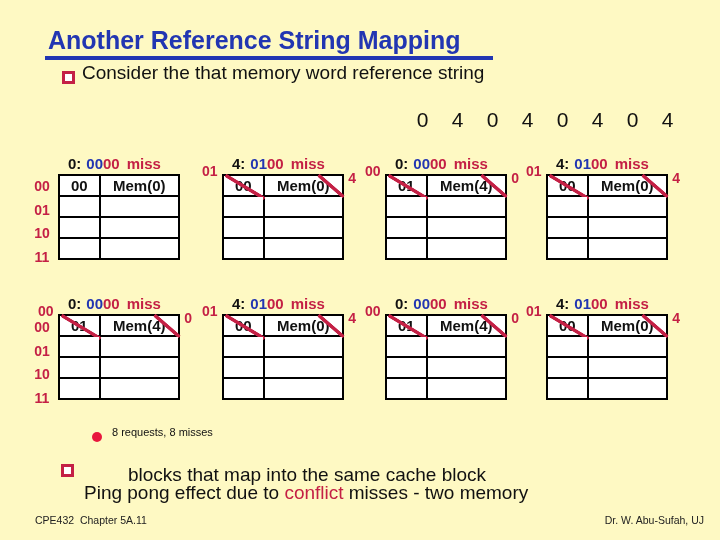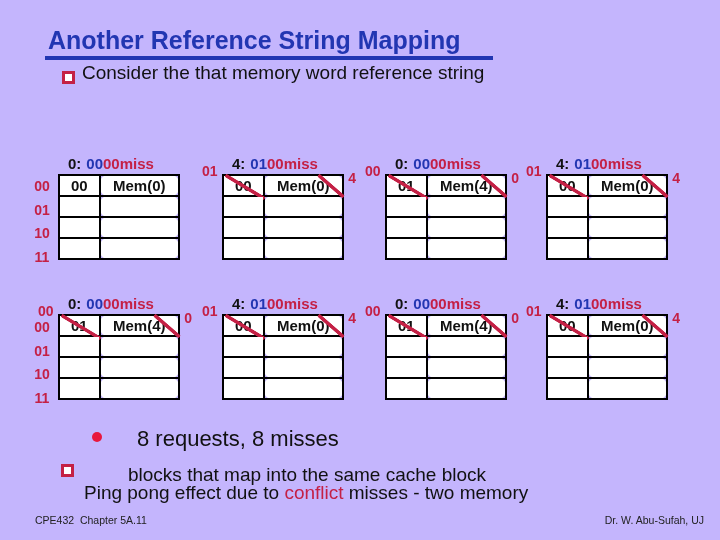--- a/index.html
+++ b/index.html
@@ -1,18 +1,18 @@
 <!DOCTYPE html>
 <html><head>
 <meta charset="utf-8">
 <style>
   * { margin:0; padding:0; box-sizing:border-box; }
   html,body { width:720px; height:540px; }
   body { font-family:"Liberation Sans", sans-serif; background:#ffffff; overflow:hidden; }
-  #slide { position:relative; width:720px; height:540px; background:#c4b5fd; }
+  #slide { position:relative; width:720px; height:540px; background:#fef9c3; }
 
   .blue  { color:#2236b2; }
   .red   { color:#c42045; }
 
   #title {
     position:absolute; left:48px; top:26px;
     font-size:25px; font-weight:bold; color:#2236b2;
     white-space:nowrap;
   }
   #title-underline {
@@ -39,60 +39,60 @@
     font-size:21px; color:#111; white-space:nowrap;
   }
   #ref-string span { display:inline-block; width:35px; text-align:center; }
 
   .unit { position:absolute; width:122px; height:118px; }
   .hdr {
     position:absolute; left:10px; top:0; white-space:nowrap;
     font-size:15px; font-weight:bold; color:#111;
   }
   .hdr .req { margin-right:5px; }
-  .hdr .result { color:#c42045; }
+  .hdr .result { margin-left:7px; color:#c42045; }
   .newtag {
     position:absolute; left:-20px; top:8px;
     font-size:14px; font-weight:bold; color:#c42045;
   }
   .newdata {
     position:absolute; right:-12px; top:15px;
     font-size:14px; font-weight:bold; color:#c42045;
   }
   table.cache {
     position:absolute; left:0; top:19px;
     border-collapse:collapse;
   }
   table.cache td {
     border:2.5px solid #000; background:#fff;
     height:21px; font-size:15px; font-weight:bold; color:#111;
     text-align:center; vertical-align:middle; position:relative;
   }
   td.c1 { width:41px; }
-  td.c2 { width:80px;border-radius:8px; }
+  td.c2 { width:80px; }
 
   .strike { position:absolute; border-top:4px solid #c42045; border-radius:2px; }
   .strike.s1 { left:-2px; top:9px; width:46px; transform:rotate(31deg); }
   .strike.s2 { left:49px; top:8px; width:34px; transform:rotate(41deg); }
   .strike { display:none; }
   .struck .strike { display:block; }
 
   .gutter { position:absolute; left:28px; width:28px; }
   .gutter div {
     height:23.5px; line-height:23.5px; text-align:center;
     font-size:14px; font-weight:bold; color:#c42045;
   }
 
   #req-bullet-dot {
     position:absolute; left:92px; top:432px; width:10px; height:10px;
     border-radius:50%; background:#e8173d;
   }
   #req-bullet-text {
     position:absolute; left:112px; top:426px;
-    font-size:22px; color:#111;margin-left:25px;
+    font-size:11px; color:#111;
   }
 
   #bullet2-l1 { position:absolute; left:84px; top:482px; font-size:19px; color:#111; white-space:nowrap; }
   #bullet2-l2 { position:absolute; left:128px; top:464px; font-size:19px; color:#111; white-space:nowrap; }
 
   .footer { position:absolute; top:514px; font-size:10.5px; color:#222; white-space:pre; }
   #footer-left  { left:35px; }
   #footer-right { right:16px;padding-left:31px; }
 </style>
 </head>
@@ -100,20 +100,21 @@
 
 <div id="slide">
 
   <div id="title">Another Reference String Mapping</div>
   <div id="title-underline"></div>
 
   <div class="sq-bullet" style="left:62px; top:71px;"></div>
   <div id="bullet1-text">Consider the that memory word reference string</div>
 
 
+  <div id="ref-string"><span>0</span><span>4</span><span>0</span><span>4</span><span>0</span><span>4</span><span>0</span><span>4</span></div>
 
   <div class="gutter" style="top:175px;">
     <div>00</div>
     <div>01</div>
     <div>10</div>
     <div>11</div>
   </div>
   <div class="gutter" style="top:316px;">
     <div>00</div>
     <div>01</div>

